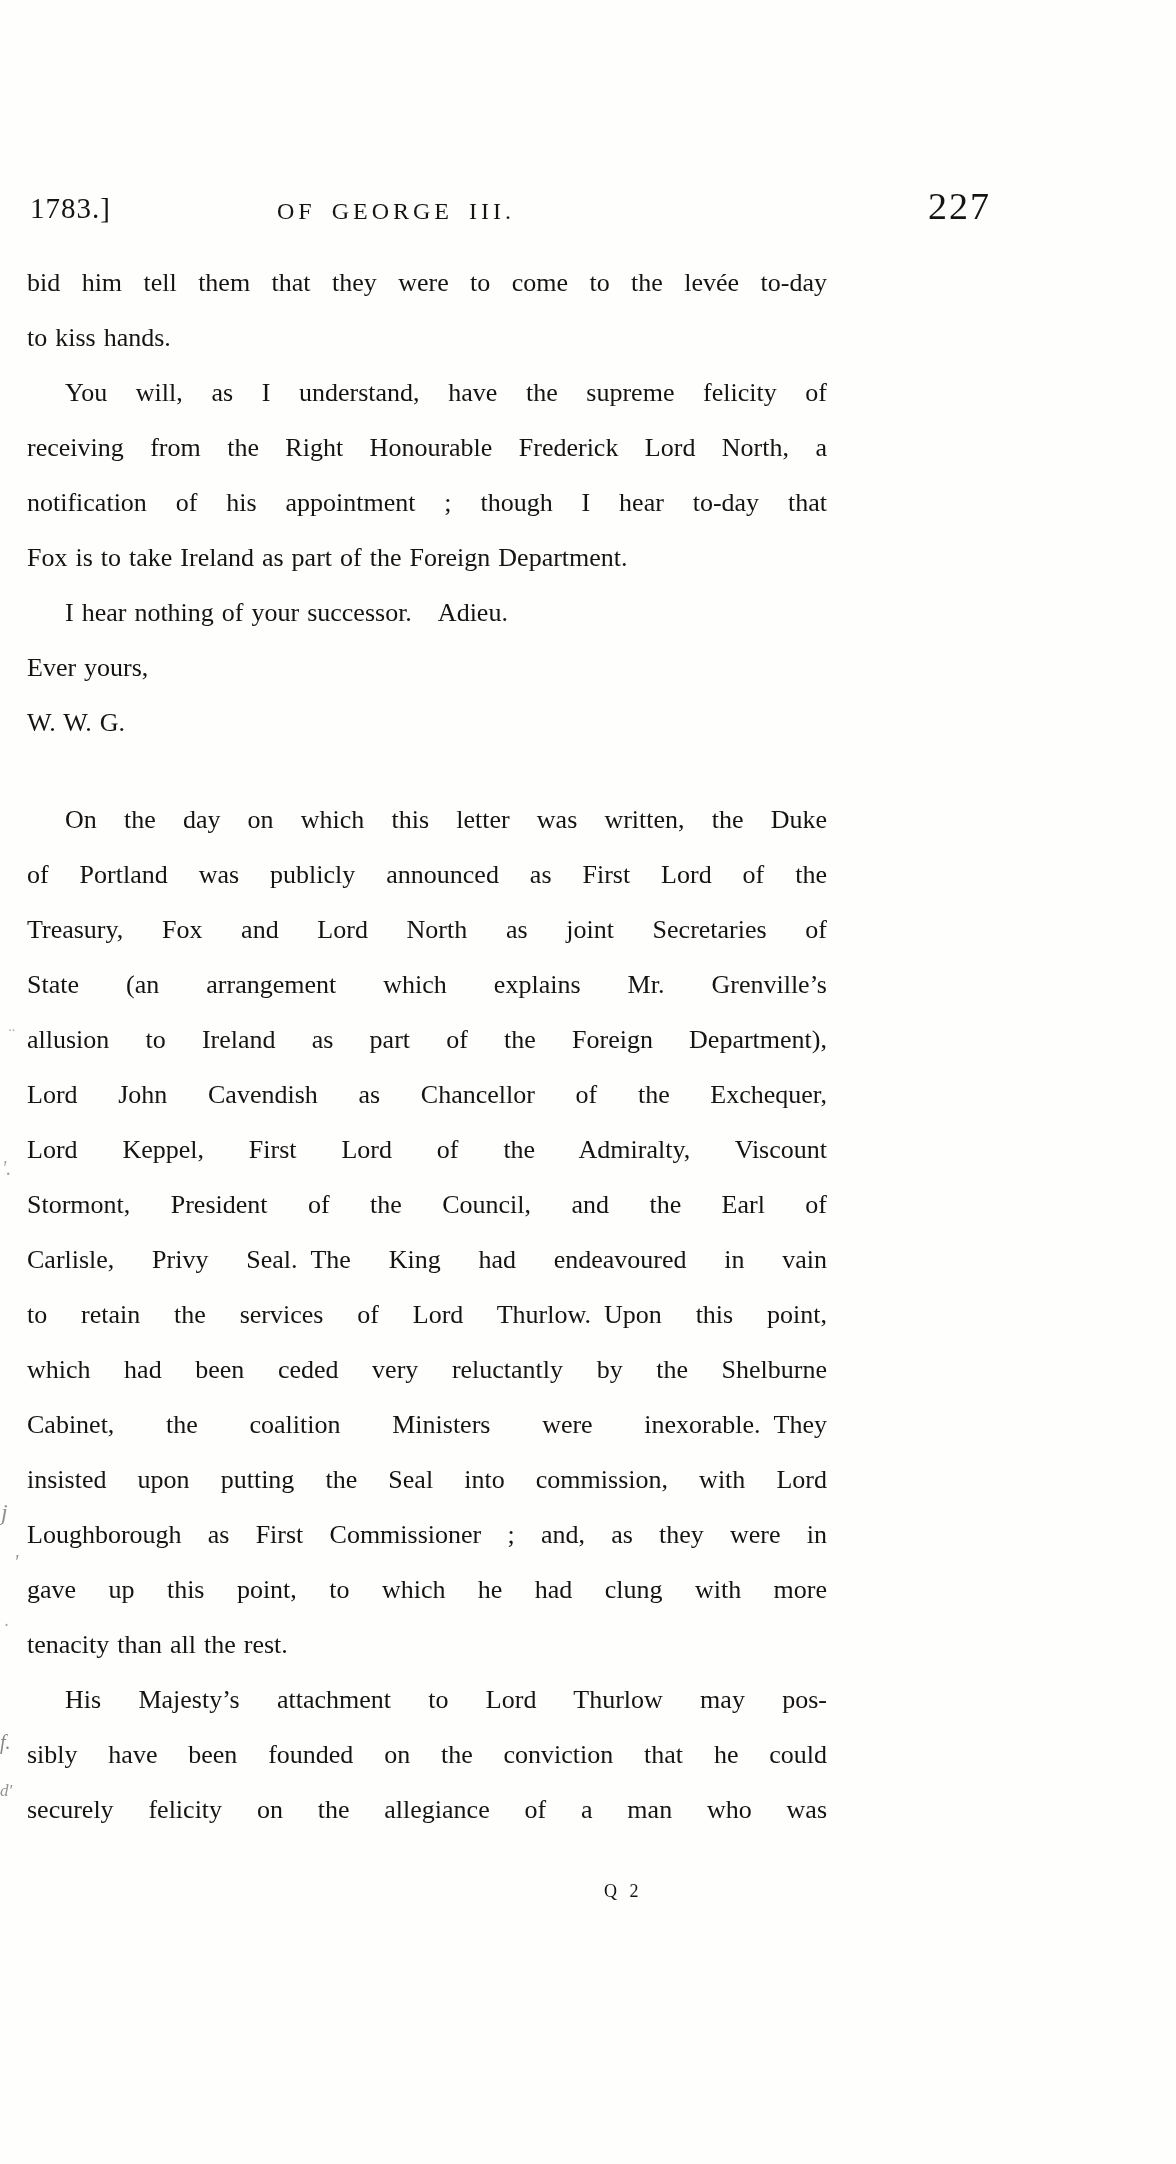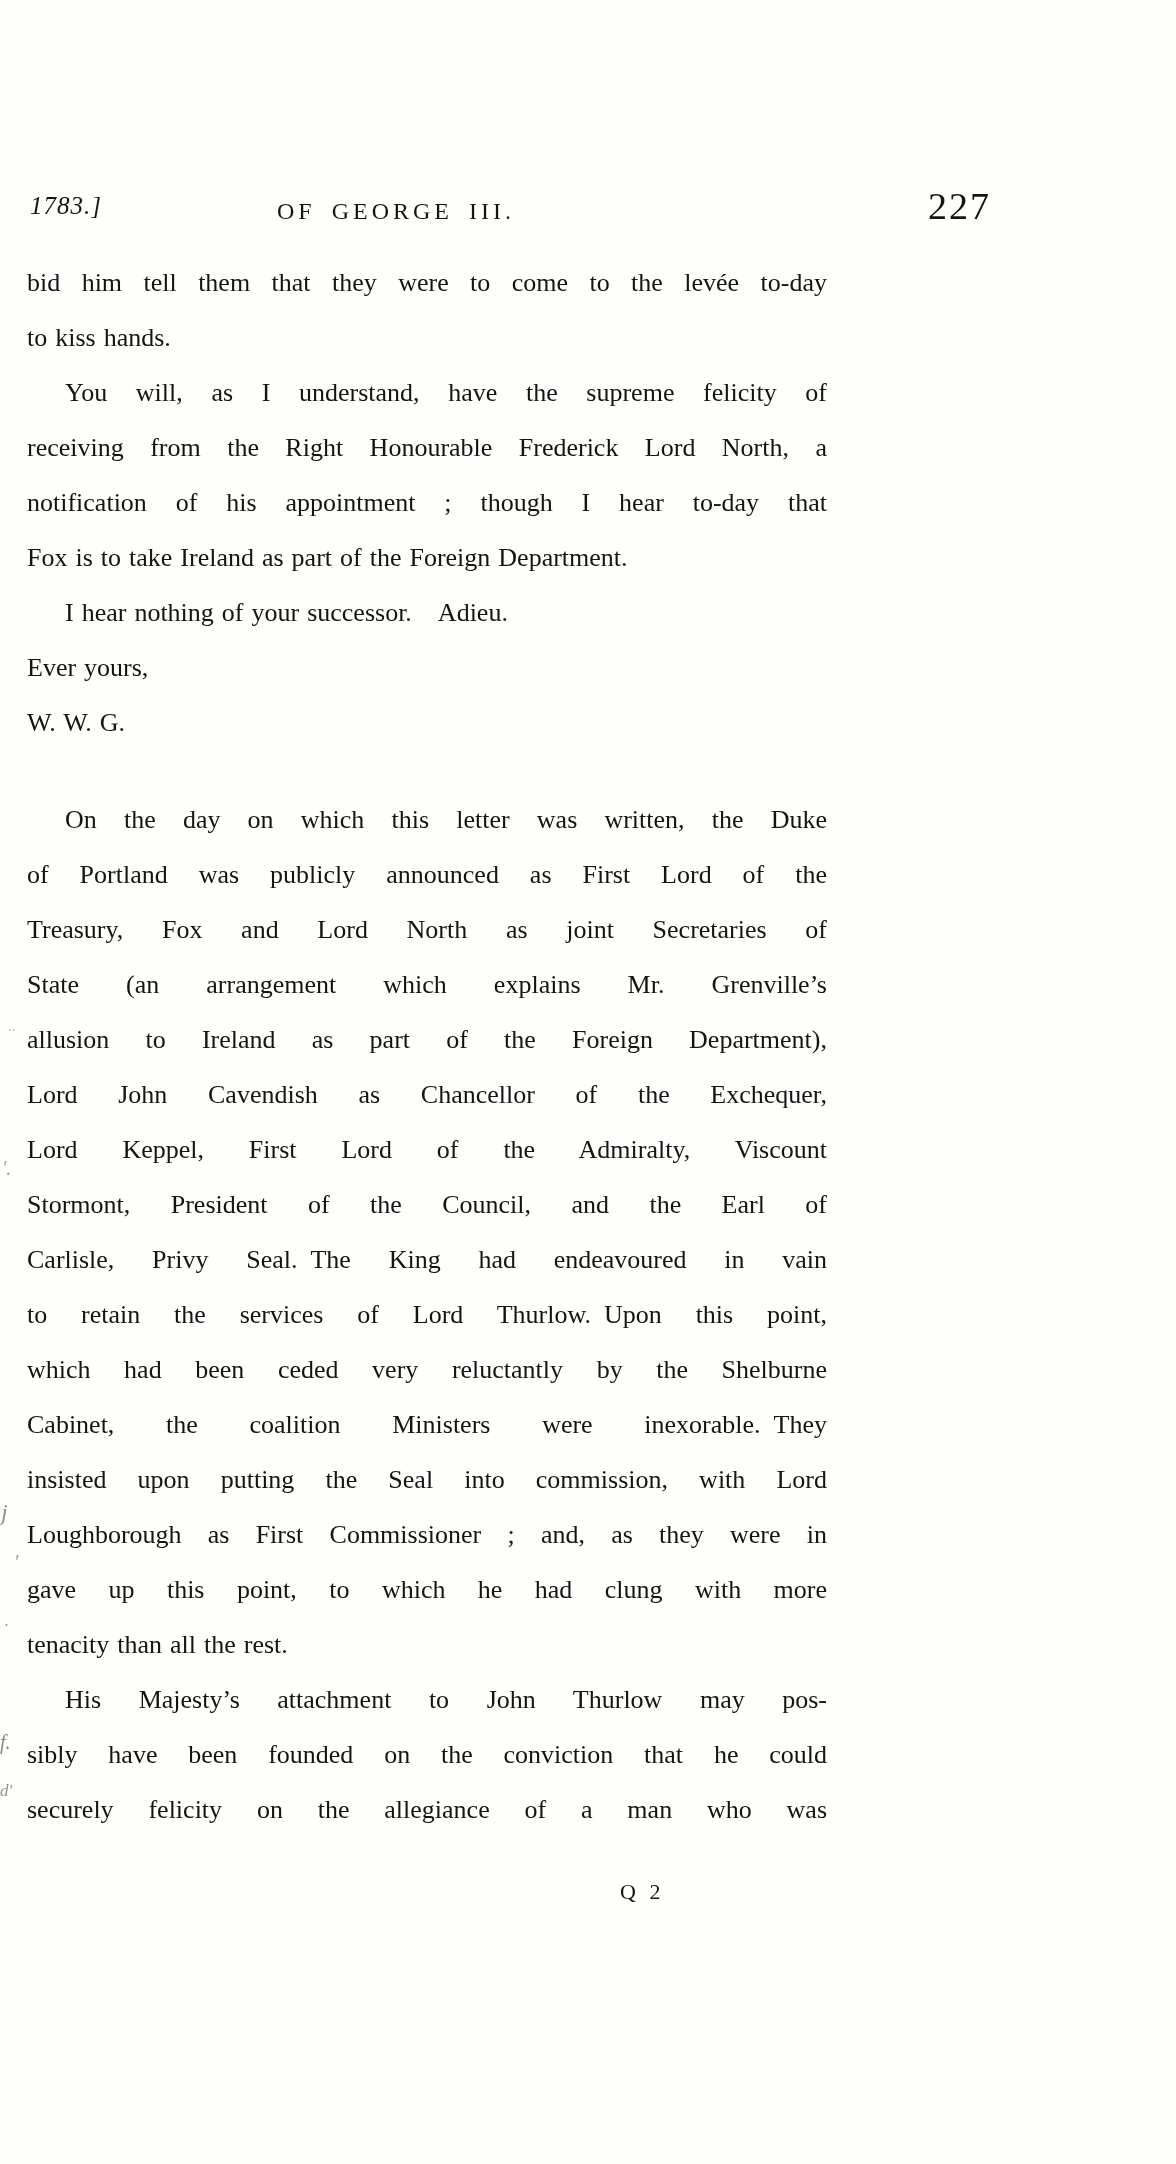--- a/index.html
+++ b/index.html
@@ -14,23 +14,22 @@
     background: #fefefd;
     color: #161412;
     font-family: "Liberation Serif", "DejaVu Serif", serif;
     overflow: hidden;
   }
   
   .hdr-year {
     position: absolute;
     left: 30px;
     top: 192px;
-    font-size: 25px;
+    font-size: 29px;
     letter-spacing: 1px;
-    font-style: italic;
   }
   .hdr-title {
     position: absolute;
     left: 352px;
     top: 198px;
     transform: translateX(-50%);
     font-size: 24px;
     letter-spacing: 4px;
     word-spacing: 6px;
     white-space: nowrap;
@@ -62,23 +61,23 @@
     text-align: justify;
     text-align-last: justify;
     -moz-text-align-last: justify;
   }
   .line.ind { padding-left: 38px; }
   .line.right { text-align: left; }
   .it { }
   
   .sig-mark {
     position: absolute;
-    left: 620px;
+    left: 604px;
     top: 1864px;
-    font-size: 22px;
+    font-size: 18px;
     letter-spacing: 4px;
     line-height: 55px;
     text-align: center;
   }
   
   .artifact {
     position: absolute;
     color: #2a241f;
     font-style: italic;
     line-height: 1;
@@ -115,21 +114,21 @@
       <div class="line j"><span>Lord Keppel, First Lord of the Admiralty, Viscount</span></div>
       <div class="line j"><span>Stormont, President of the Council, and the Earl of</span></div>
       <div class="line j"><span>Carlisle, Privy Seal. The King had endeavoured in vain</span></div>
       <div class="line j"><span>to retain the services of Lord Thurlow. Upon this point,</span></div>
       <div class="line j"><span>which had been ceded very reluctantly by the Shelburne</span></div>
       <div class="line j"><span>Cabinet, the coalition Ministers were inexorable. They</span></div>
       <div class="line j"><span>insisted upon putting the Seal into commission, with Lord</span></div>
       <div class="line j"><span>Loughborough as First Commissioner ; and, as they were in</span></div>
       <div class="line j"><span>gave up this point, to which he had clung with more</span></div>
       <div class="line"><span>tenacity than all the rest.</span></div>
-      <div class="line j ind"><span>His Majesty’s attachment to John Thurlow may pos-</span></div>
+      <div class="line j ind"><span>His Majesty’s attachment to Lord Thurlow may pos-</span></div>
       <div class="line j"><span>sibly have been founded on the conviction that he could</span></div>
       <div class="line j"><span>securely felicity on the allegiance of a man who was</span></div>
     </div>
 
   <div class="sig-mark">Q 2</div>
 
   <div>
       <span class="artifact" style="left: 8px; top: 1024px; font-size: 14px; opacity: 0.38;">··</span>
       <span class="artifact" style="left: 2px; top: 1158px; font-size: 20px; opacity: 0.42;">'.</span>
       <span class="artifact" style="left: 1px; top: 1500px; font-size: 24px; opacity: 0.5;">j</span>

